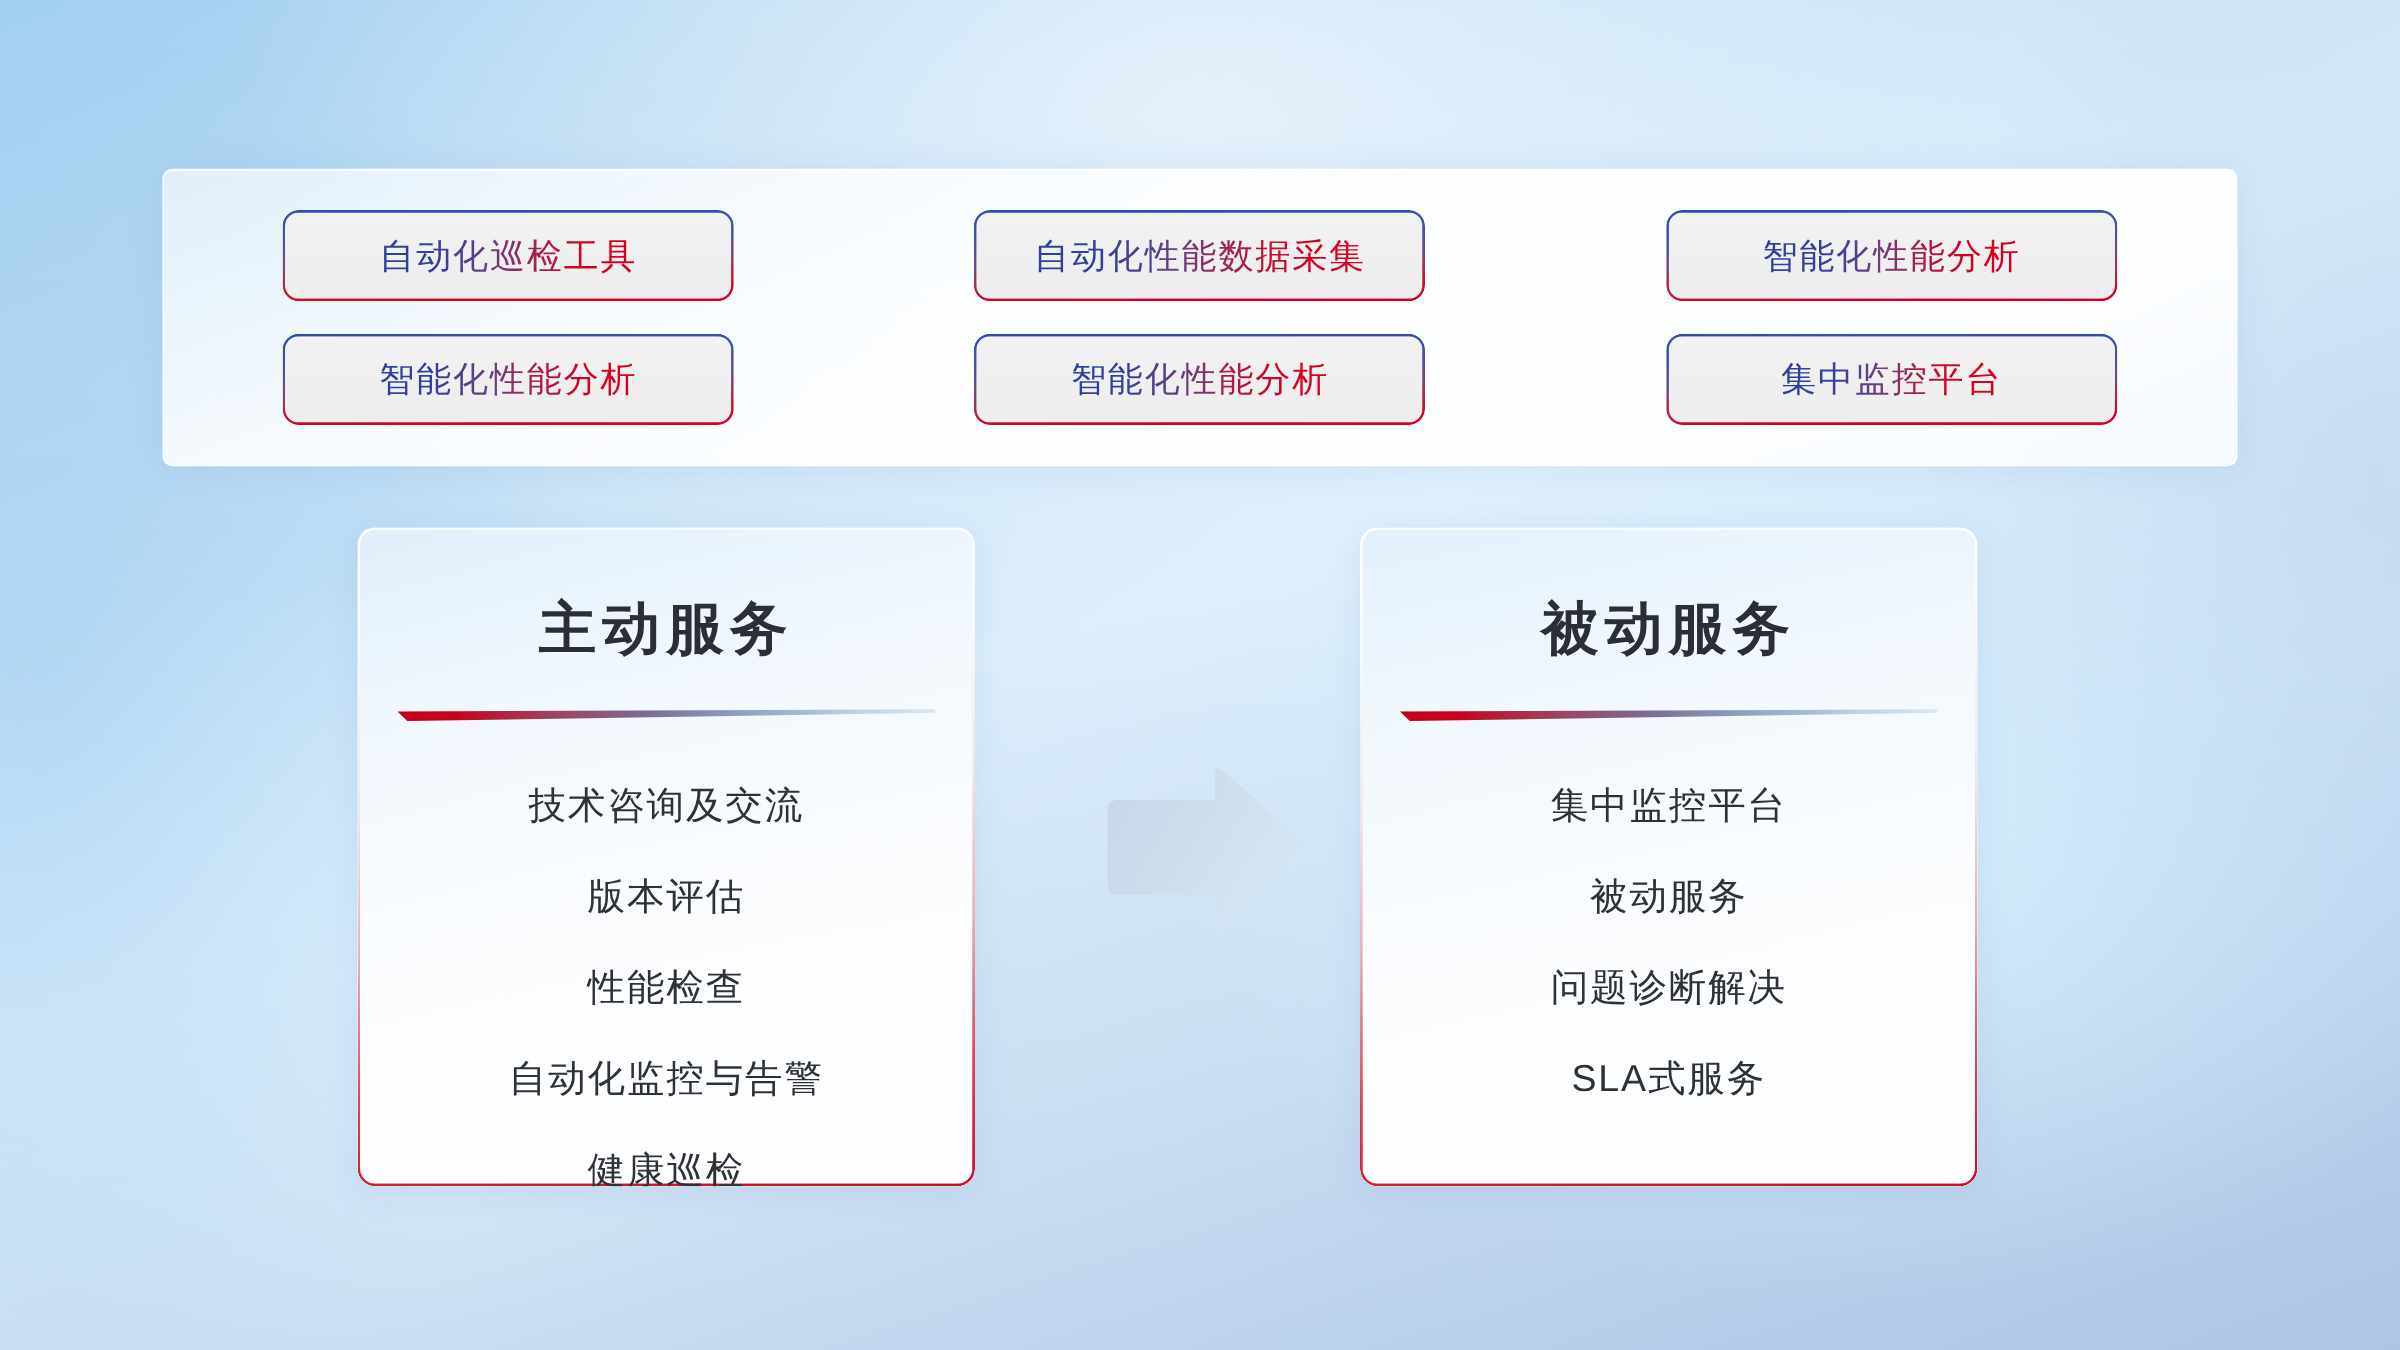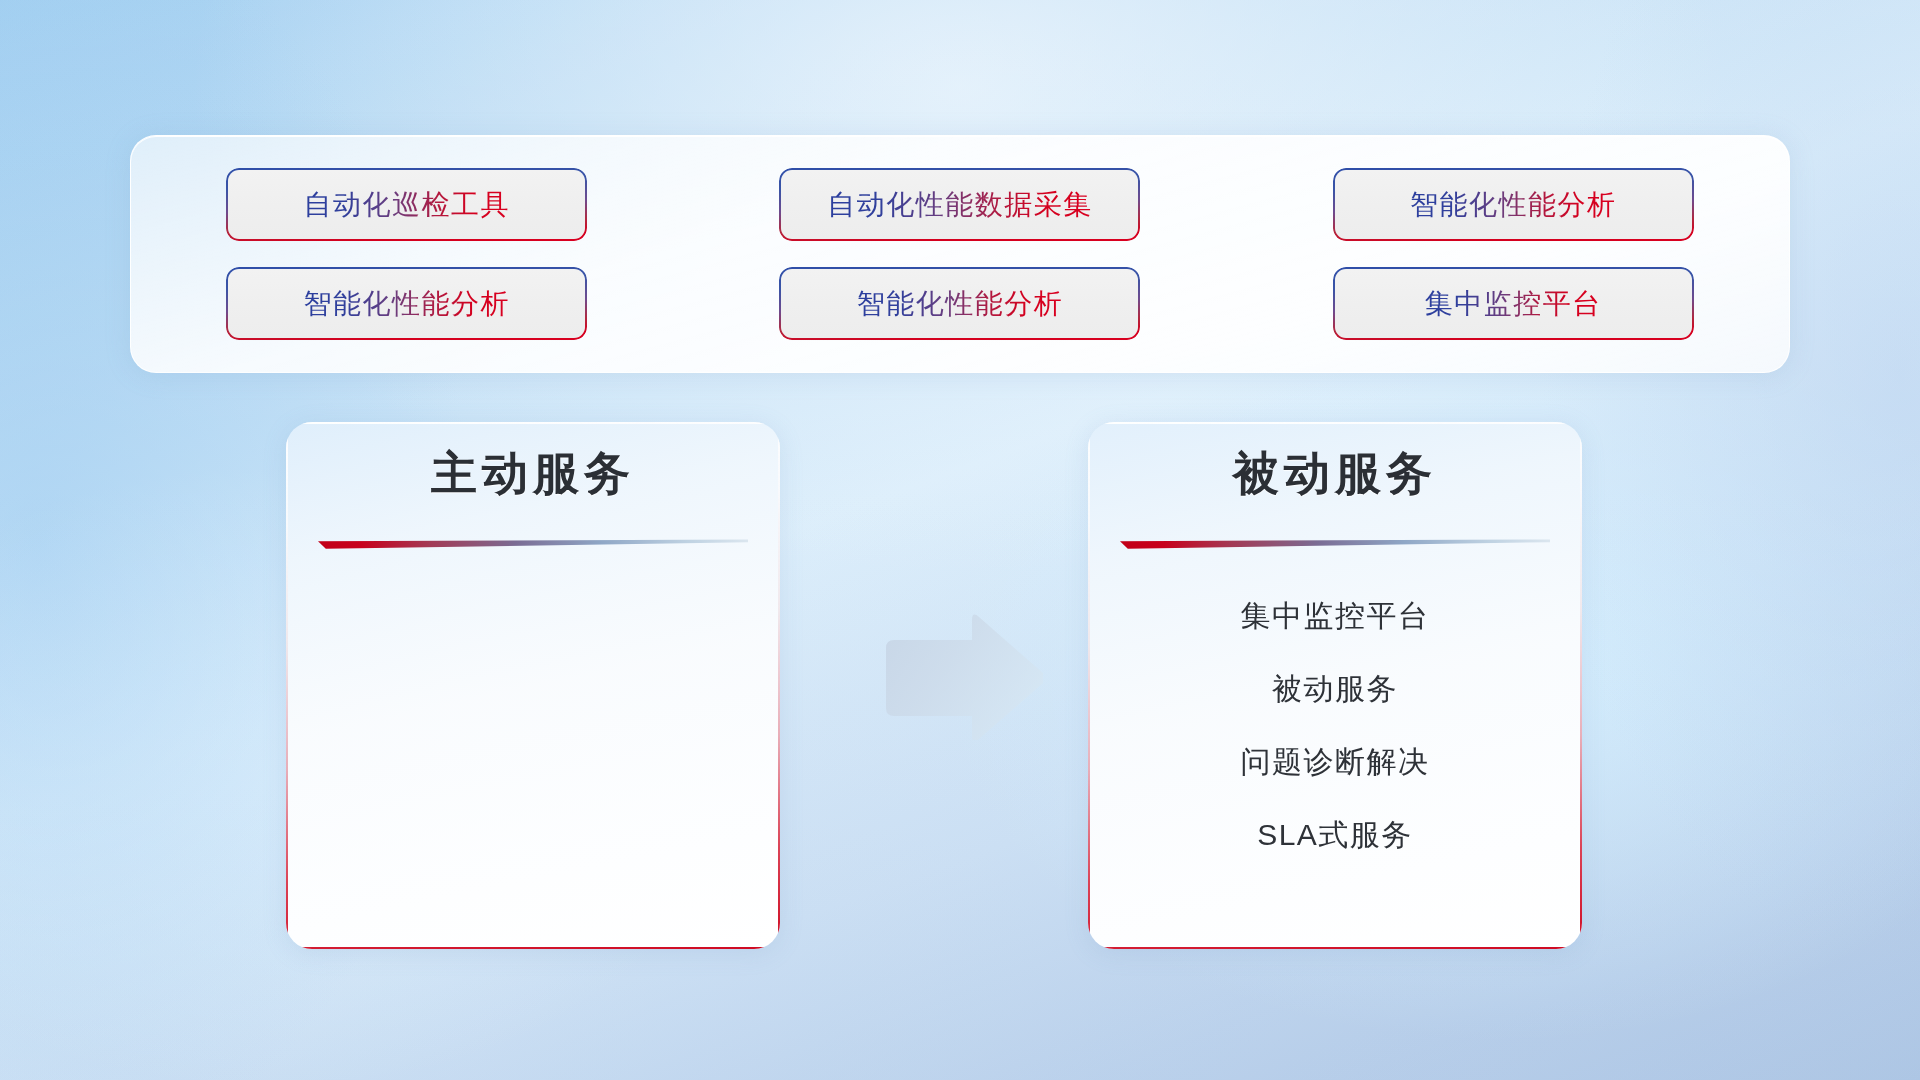--- a/index.html
+++ b/index.html
@@ -39,21 +39,21 @@
     pointer-events: none;
   }
 
   
   #top-panel {
     position: absolute;
     left: 130px;
     top: 135px;
     width: 1660px;
     height: 238px;
-    border-radius: 26px;
+    border-radius: 8px;
     background:
       linear-gradient(165deg, rgba(255,255,255,0.62) 0%, rgba(255,255,255,0.88) 38%, rgba(255,255,255,0.93) 70%, rgba(255,255,255,0.80) 100%);
     border: 1px solid rgba(255,255,255,0.9);
     box-shadow:
       0 2px 26px rgba(120,160,200,0.18),
       inset 0 1px 0 rgba(255,255,255,0.95);
     box-sizing: border-box;
     padding: 30px 48px;
   }
   .pill-grid {
@@ -128,31 +128,31 @@
     height: 128px;
     z-index: 3;
   }
 
   
   .service-card {
     position: absolute;
     top: 422px;
     width: 494px;
     height: 527px;
-    border-radius: 26px;
+    border-radius: 14px;
     box-sizing: border-box;
     background:
       linear-gradient(168deg,
         rgba(226,240,252,0.92) 0%,
         rgba(240,247,253,0.95) 22%,
         rgba(250,252,254,0.97) 50%,
         rgba(253,254,255,0.99) 76%,
         rgba(255,255,255,1) 100%);
     box-shadow: 0 4px 24px rgba(110,150,195,0.16);
-    padding: 5px 26px 0 26px;
+    padding: 34px 26px 0 26px;
     overflow: hidden;
   }
   
   .service-card::before {
     content: "";
     position: absolute;
     inset: 0;
     border-radius: 14px;
     padding: 1.6px;
     background: linear-gradient(176deg,
@@ -266,20 +266,27 @@
             <stop offset="26%" stop-color="#a33a55"></stop>
             <stop offset="46%" stop-color="#7a6c94"></stop>
             <stop offset="66%" stop-color="#8fa7c6"></stop>
             <stop offset="86%" stop-color="#bfd2e2"></stop>
             <stop offset="100%" stop-color="#dbe6ef"></stop>
           </linearGradient>
         </defs>
         <path d="M0 2.2 L440 0.4 L440 3.2 L8 9.8 Z" fill="url(#divg-a)"></path>
       </svg>
     </div>
+    <ul class="card-list">
+      <li>技术咨询及交流</li>
+      <li>版本评估</li>
+      <li>性能检查</li>
+      <li>自动化监控与告警</li>
+      <li>健康巡检</li>
+    </ul>
   </section>
 
   <div id="flow-arrow">
     <svg width="165" height="128" viewBox="0 0 165 128" aria-hidden="true">
       <defs>
         <linearGradient id="arrowg" x1="0" y1="0" x2="1" y2="0.55">
           <stop offset="0%" stop-color="#c5d3e4" stop-opacity="0.85"></stop>
           <stop offset="45%" stop-color="#ccdae9" stop-opacity="0.80"></stop>
           <stop offset="100%" stop-color="#d6e6f2" stop-opacity="0.72"></stop>
         </linearGradient>

